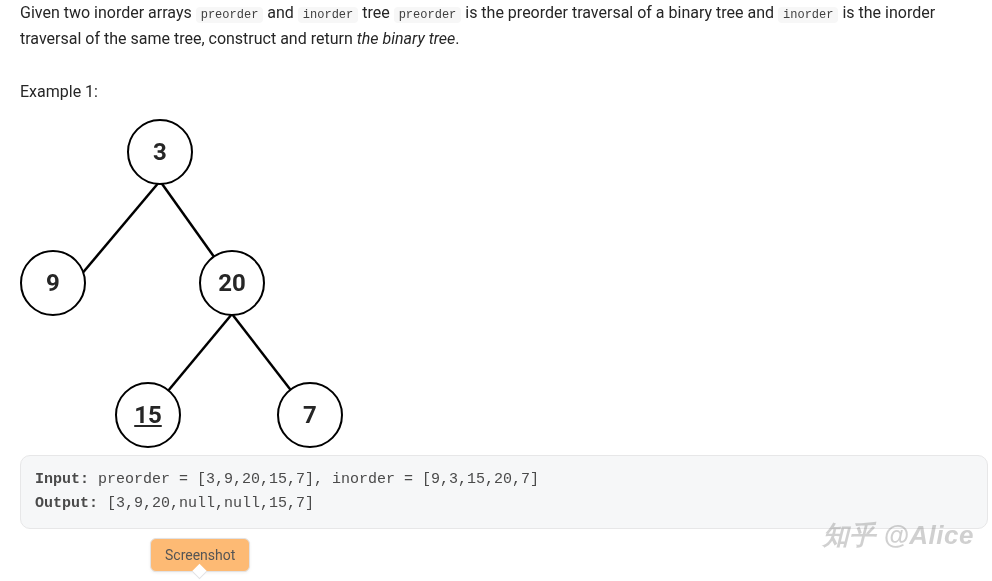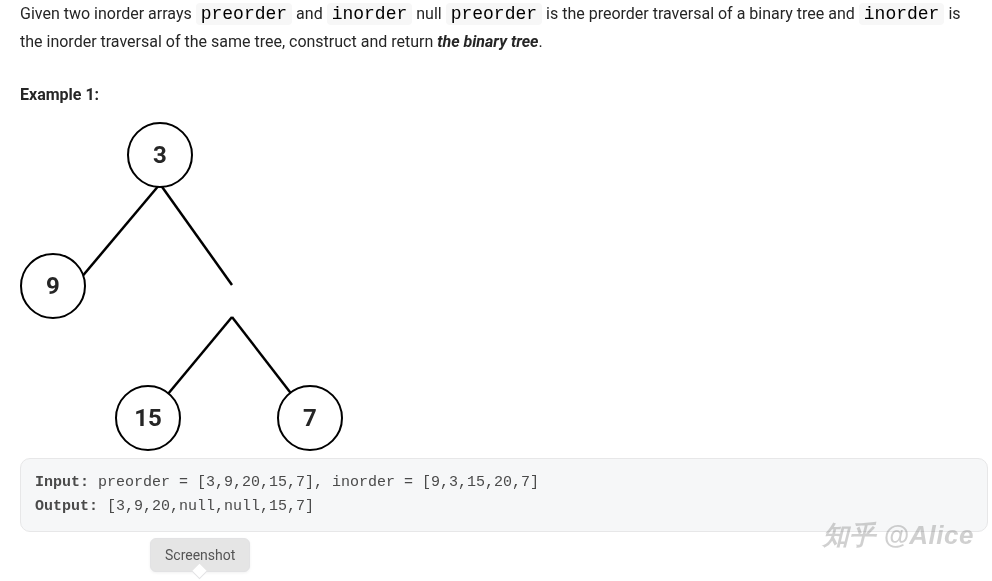--- a/index.html
+++ b/index.html
@@ -12,29 +12,29 @@
     padding: 0;
     width: 992px;
     height: 581px;
     overflow: hidden;
     position: relative;
   }
   .content { padding: 0 20px; }
   .desc { margin-bottom: 28px; }
   .desc code.inline {
     font-family: SFMono-Regular, Consolas, "Liberation Mono", Menlo, monospace;
-    color: #000000;
+    color: #404040;
     background: #f7f7f7;
     padding: 1px 5px;
     border-radius: 4px;
-    font-size: 18px;
+    font-size: 12px;
   }
-  .desc em { font-style: italic; font-weight: bold; }
+  .desc em { font-style: italic; }
   .example-label {
-    font-weight: 700;
+    font-weight: 400;
     margin-top: 18px;
     margin-bottom: 14px;
   }
   .tree-wrap {
     position: relative;
     width: 340px;
     height: 330px;
     margin-bottom: 6px;
   }
   .node {
@@ -61,21 +61,21 @@
     font-size: 15px;
     white-space: pre;
     width: 968px;
     color: #4a4a4a;
   }
   .codeblock .bold { font-weight: 700; }
   .screenshot-tip {
     position: absolute;
     left: 150px;
     top: 538px;
-    background: #e5e5e5;
+    background: #fdba74;
     border: 1px solid #e2e2e4;
     border-radius: 6px;
     padding: 5px 14px;
     font-size: 14px;
     color: #555;
     box-shadow: 0 1px 3px rgba(0,0,0,0.06);
     z-index: 5;
   }
   .screenshot-tip::after {
     content: "";
@@ -101,35 +101,36 @@
     z-index: 3;
     letter-spacing: 0.5px;
     font-family: "PingFang SC", "Microsoft YaHei", sans-serif;
   }
 </style>
 </head>
 <body>
 
 <div class="content">
   <p class="desc">
-    <span>Given two inorder arrays </span><code class="inline">preorder</code><span> and </span><code class="inline">inorder</code><span> null </span><code class="inline">preorder</code><span> is the preorder traversal of a binary tree and </span><code class="inline">inorder</code><span> is the inorder traversal of the same tree, construct and return </span><em>the binary tree</em><span>.</span>
+    <span>Given two inorder arrays </span><code class="inline">preorder</code><span> and </span><code class="inline">inorder</code><span> tree </span><code class="inline">preorder</code><span> is the preorder traversal of a binary tree and </span><code class="inline">inorder</code><span> is the inorder traversal of the same tree, construct and return </span><em>the binary tree</em><span>.</span>
   </p>
 
   <p class="example-label">Example 1:</p>
 
   <div class="tree-wrap">
     <svg class="edges" width="340" height="330">
       <line x1="140" y1="62" x2="55" y2="163" stroke="#000" stroke-width="2.5"></line>
       <line x1="140" y1="62" x2="212" y2="163" stroke="#000" stroke-width="2.5"></line>
       <line x1="212" y1="195" x2="128" y2="296" stroke="#000" stroke-width="2.5"></line>
       <line x1="212" y1="195" x2="290" y2="296" stroke="#000" stroke-width="2.5"></line>
     </svg>
     <div class="node" style="left:107px; top:0px;">3</div>
     <div class="node" style="left:0px;   top:131px;">9</div>
-    <div class="node" style="left:95px;  top:263px;">15</div>
+    <div class="node" style="left:179px; top:131px;">20</div>
+    <div class="node" style="left:95px;  top:263px;text-decoration:underline;">15</div>
     <div class="node" style="left:257px; top:263px;">7</div>
   </div>
 
   <div class="codeblock"><span class="bold">Input:</span><span> preorder = [3,9,20,15,7], inorder = [9,3,15,20,7]</span>
 <span class="bold">Output:</span><span> [3,9,20,null,null,15,7]</span></div>
 
 </div>
 
 <div class="screenshot-tip">Screenshot</div>
 <div class="watermark">知乎 @Alice</div>

